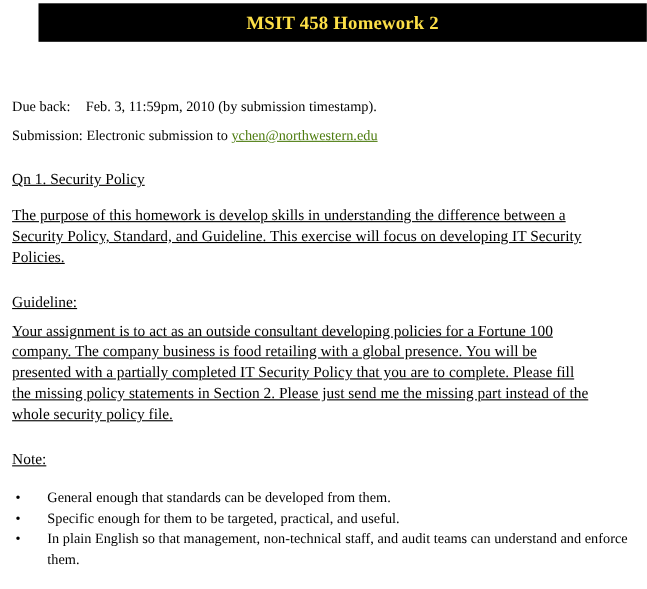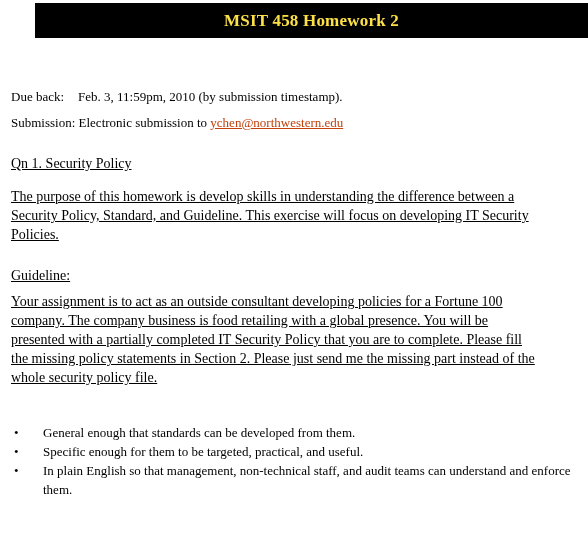--- a/index.html
+++ b/index.html
@@ -64,21 +64,21 @@
   .kv-row {
     display: block;
     white-space: pre;
     font-size: 13.0px;
     line-height: 19px;
   }
   .kv-label-due { display: inline-block; width: 67px; }
   .kv-label-sub { display: inline; }
 
   .email-link {
-    color: #c2410c;
+    color: #4d7c0f;
     text-decoration: underline;
   }
 
   .para {
     width: 528px;
   }
 
   
   .bullet-list {
     margin: 0;
@@ -131,20 +131,21 @@
   <div class="spacer-lg"></div>
 
   <div class="line">Guideline:</div>
 
   <div class="spacer-sm"></div>
 
   <div class="para">Your assignment is to act as an outside consultant developing policies for a Fortune 100 company. The company business is food retailing with a global presence. You will be presented with a partially completed IT Security Policy that you are to complete.   Please fill the missing policy statements in Section 2.  Please just send me the missing part instead of the whole security policy file.</div>
 
   <div class="spacer-lg"></div>
 
+  <div class="line">Note:</div>
 
   <div class="spacer-sm"></div>
 
 
   <div class="spacer-sm"></div>
 
   <ul class="bullet-list">
     <li class="bullet-item"><span class="bullet-marker">•</span><span>General enough that standards can be developed from them.</span></li>
     <li class="bullet-item"><span class="bullet-marker">•</span><span>Specific enough for them to be targeted, practical, and useful.</span></li>
     <li class="bullet-item"><span class="bullet-marker">•</span><span>In plain English so that management, non-technical staff, and audit teams can understand and enforce them.</span></li>

